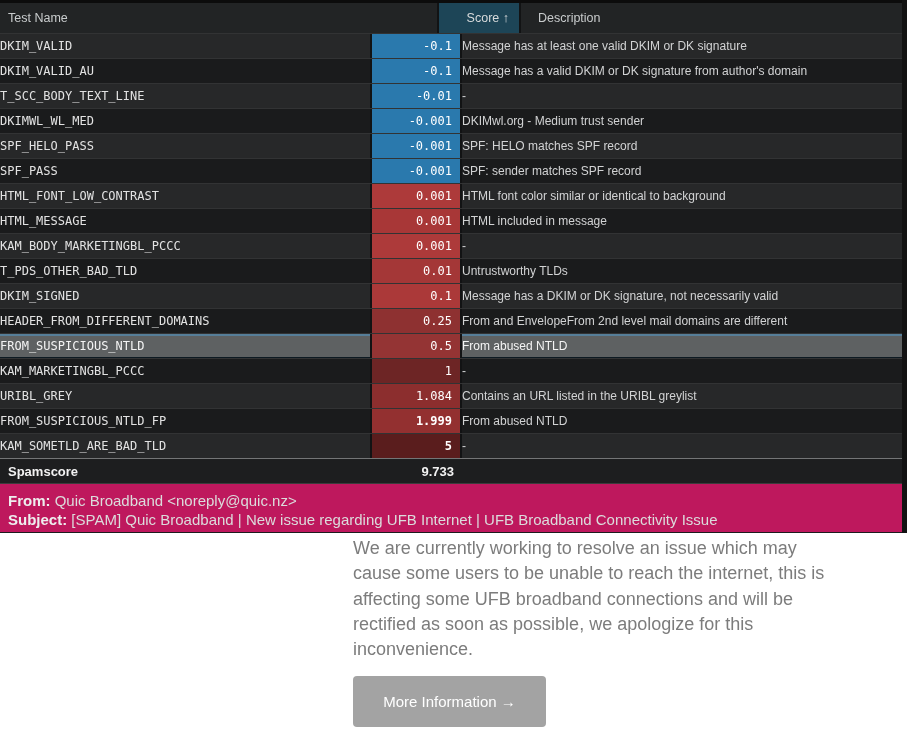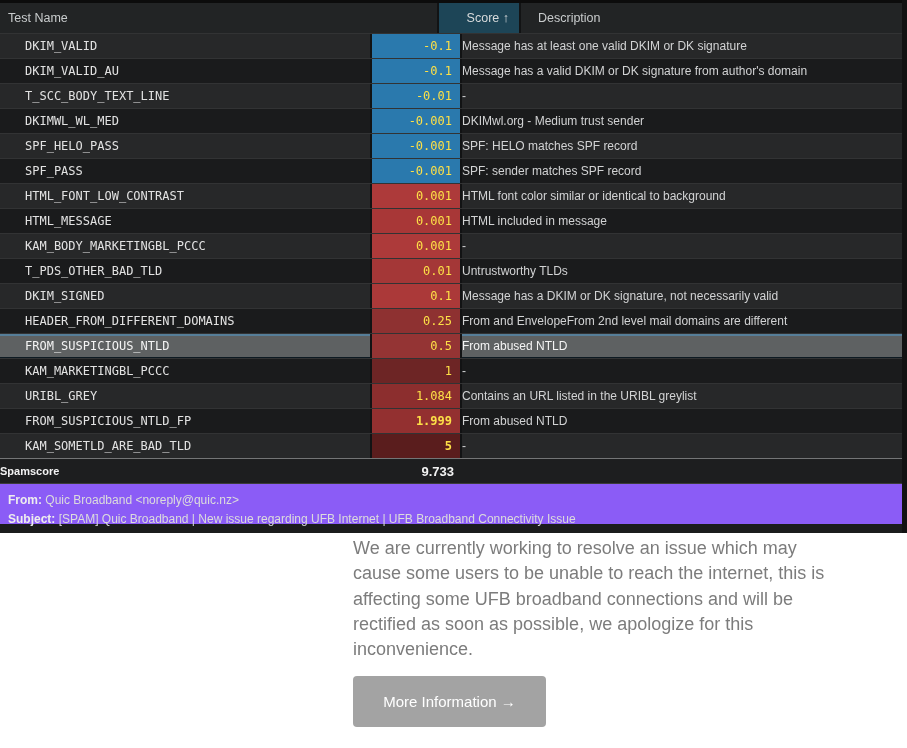--- a/index.html
+++ b/index.html
@@ -17,40 +17,40 @@
   .hdr-cell { display:flex; align-items:center; color:#c9cccd; font-size:12.5px; }
   .hdr-name  { flex:1 1 auto; padding-left:8px; }
   .hdr-score { width:84px; background:#1d4557; color:#d7dadb; justify-content:flex-end;
                padding-right:10px; border-left:2px solid #121314; border-right:2px solid #121314;}
   .hdr-desc  { width:386px; padding-left:17px; }
 
   .row { display:flex; height:25px; border-top:1px solid #323334; }
   .row:nth-child(odd)  { background:#272829; }
   .row:nth-child(even) { background:#1a1b1c; }
   .cell { display:flex; align-items:center; }
-  .cell.name { flex:1 1 auto; padding-left:25px; color:#e2e2e2;
+  .cell.name { flex:1 1 auto; padding-left:0; color:#e2e2e2;
                font-family:"DejaVu Sans Mono", monospace; font-size:12px; }
-  .cell.score { width:92px; justify-content:flex-end; padding-right:8px; color:#fde047;
+  .cell.score { width:92px; justify-content:flex-end; padding-right:8px; color:#ffffff;
                 font-family:"DejaVu Sans Mono", monospace; font-size:12px;
                 border-left:2px solid #121314; border-right:2px solid #121314; }
   .cell.desc { width:445px; color:#d2d3d4; font-size:12px; }
   .row.bold .cell.score { font-weight:bold; }
   .row.highlighted { background:#5e6162 !important;
                      box-shadow: inset 0 2px 0 #567e99, inset 0 -1px 0 #0d1a22; }
   .row.highlighted .cell.name, .row.highlighted .cell.desc { color:#f4f4f4; }
 
   .footer-row { display:flex; height:25px; background:#1d1e1f; border-top:1px solid #747576; }
-  .footer-label { flex:1 1 auto; display:flex; align-items:center; 
-                  color:#f2f2f2; font-size:11px; font-weight:bold; }
+  .footer-label { flex:1 1 auto; display:flex; align-items:center; padding-left:8px;
+                  color:#f2f2f2; font-size:13px; font-weight:bold; }
   .footer-value { width:92px; display:flex; align-items:center; justify-content:flex-end;
                   padding-right:8px; color:#f2f2f2; font-size:13px; font-weight:bold; }
   .footer-spacer { width:445px; }
 
-  .meta-panel { height:41px; background:#8b5cf6; border-top:1px solid #3c3c3c;
-                padding:7px 8px 0 8px; color:#dcdcdc; font-size:12px; line-height:19px; }
+  .meta-panel { height:49px; background:#be185d; border-top:1px solid #3c3c3c;
+                padding:7px 8px 0 8px; color:#dcdcdc; font-size:15px; line-height:19px; }
   .meta-panel b { color:#eeeeee; }
 
   .right-strip { position:absolute; right:0; top:0; width:5px; height:533px; background:#121212; }
 
   
   .email-body { position:absolute; left:353px; top:536px; width:489px;
                 color:#7c7c7c; font-size:18px; line-height:25.3px; }
   .more-btn { position:absolute; left:353px; top:676px; width:193px; height:51px;
               background:#a3a3a3; border:none; border-radius:4px; color:#ffffff;
               font-size:15px; font-family:"Liberation Sans", sans-serif;

